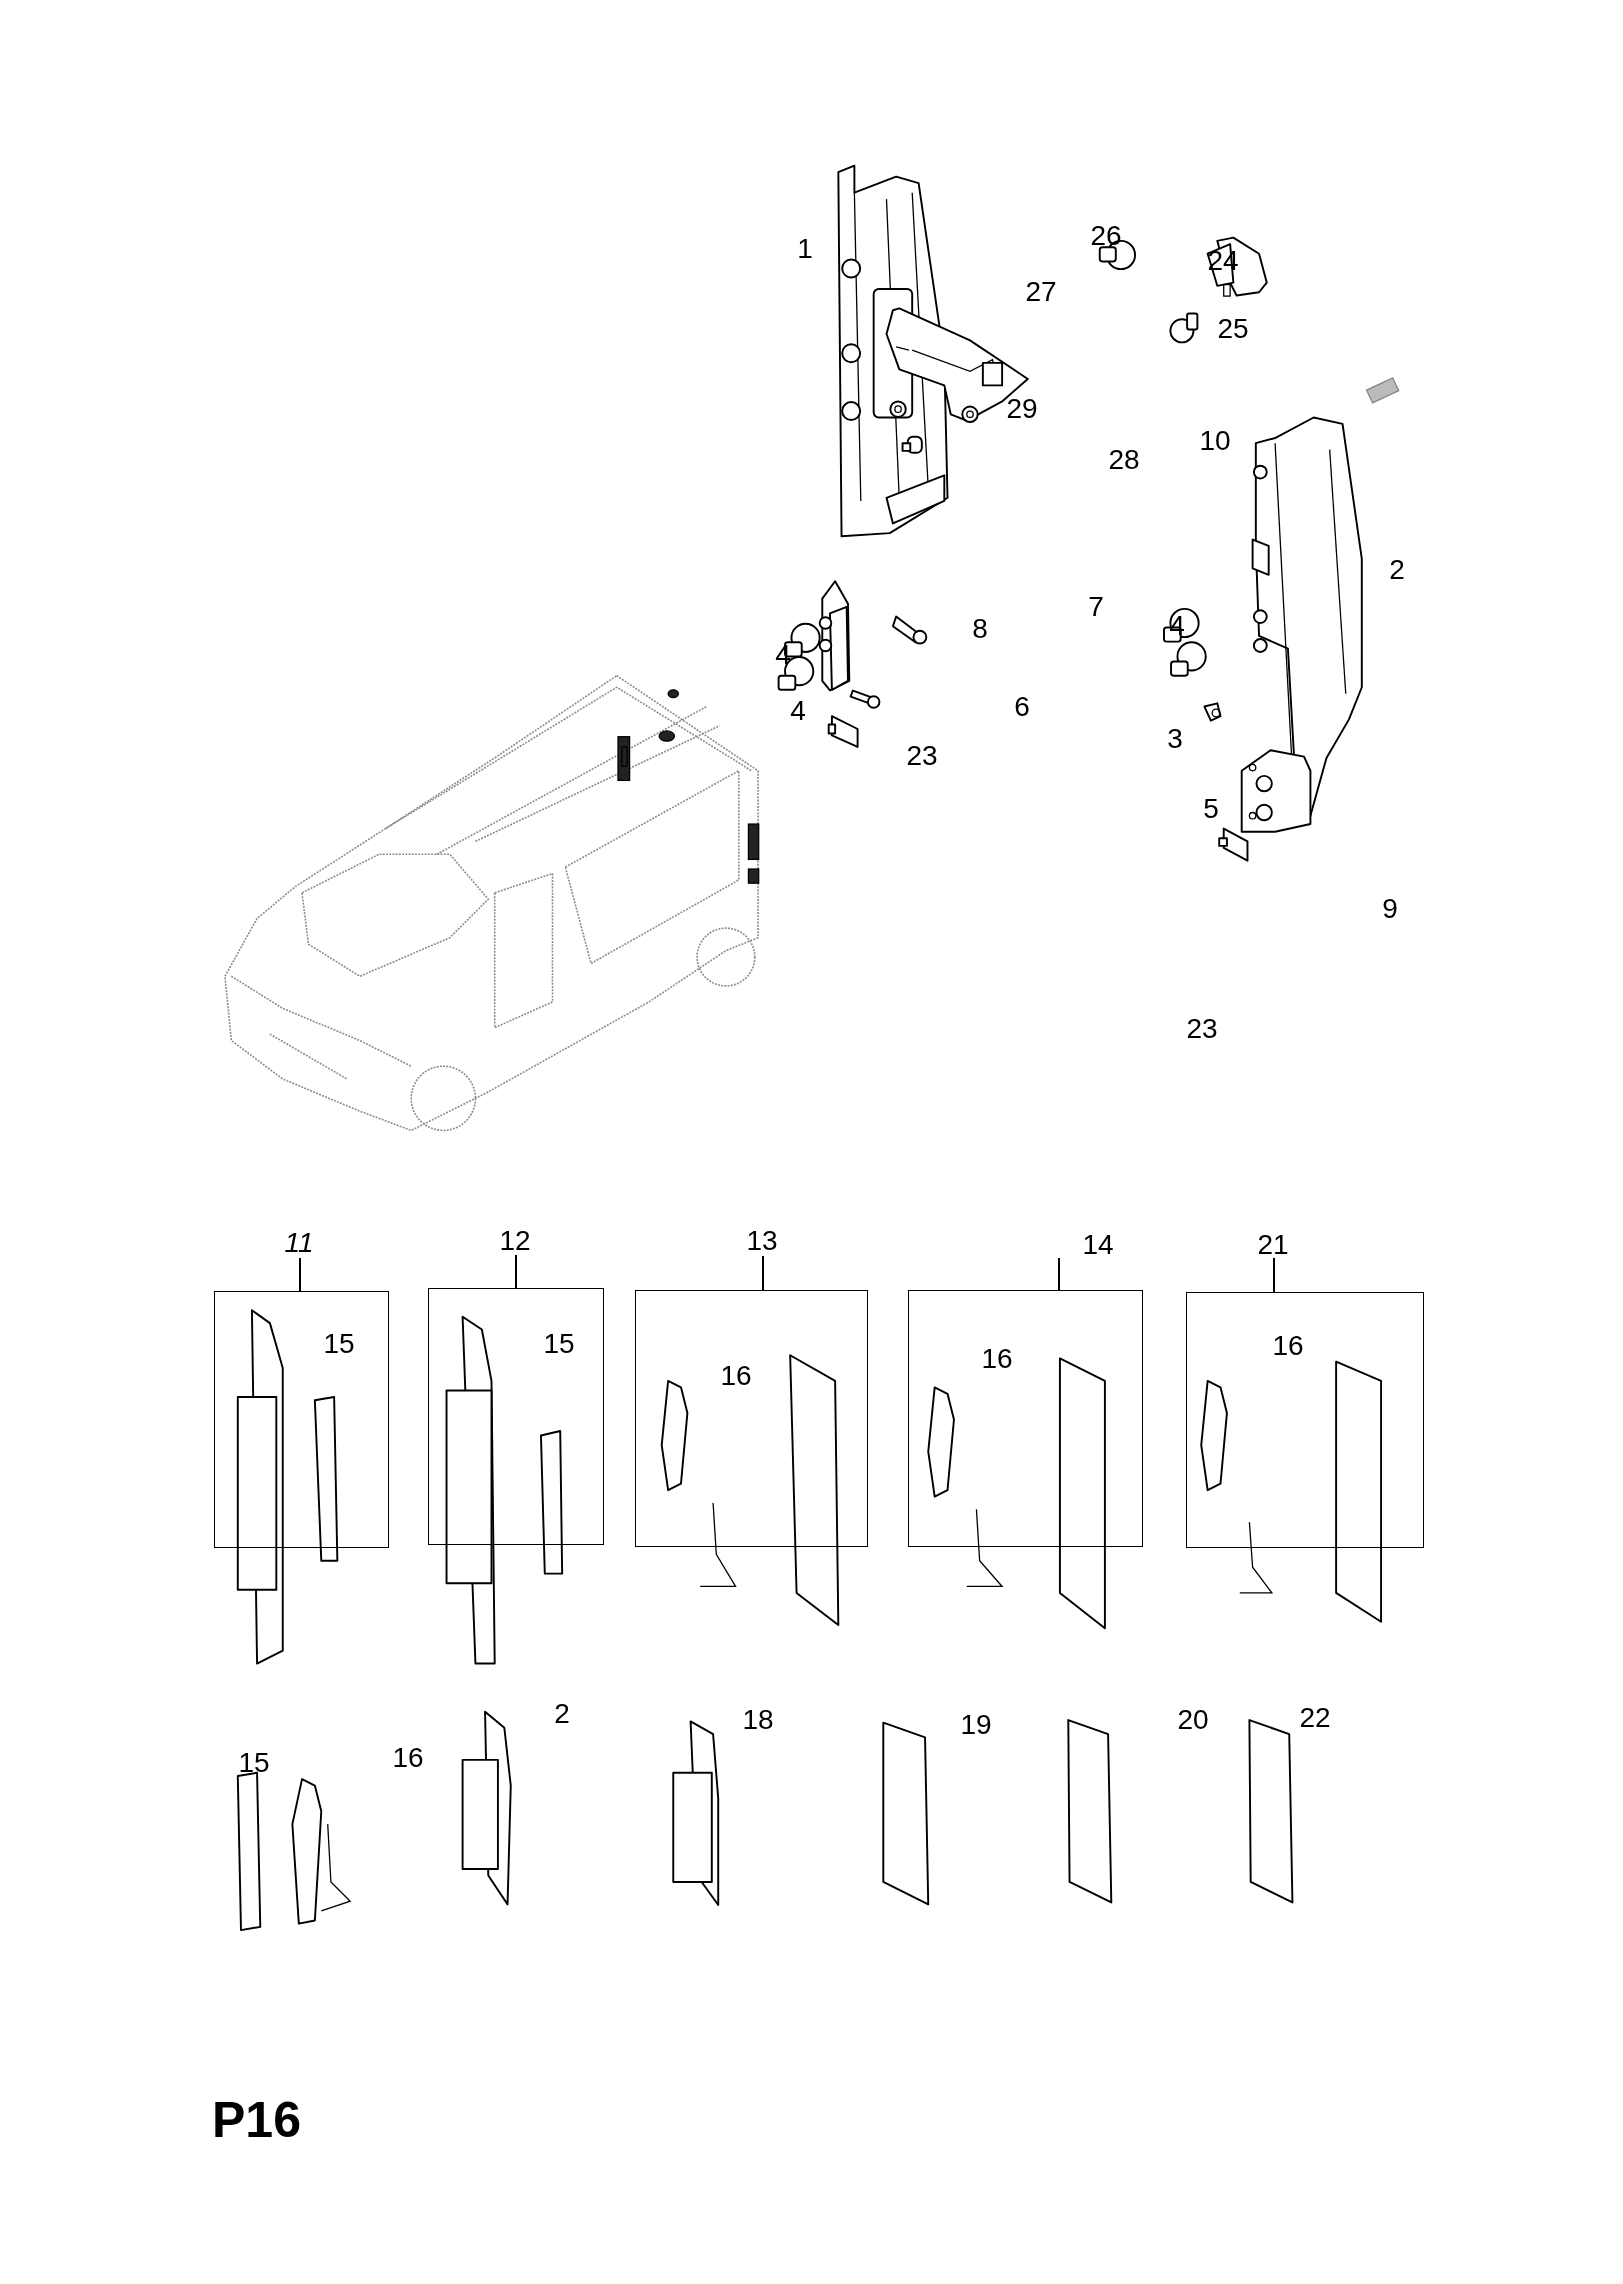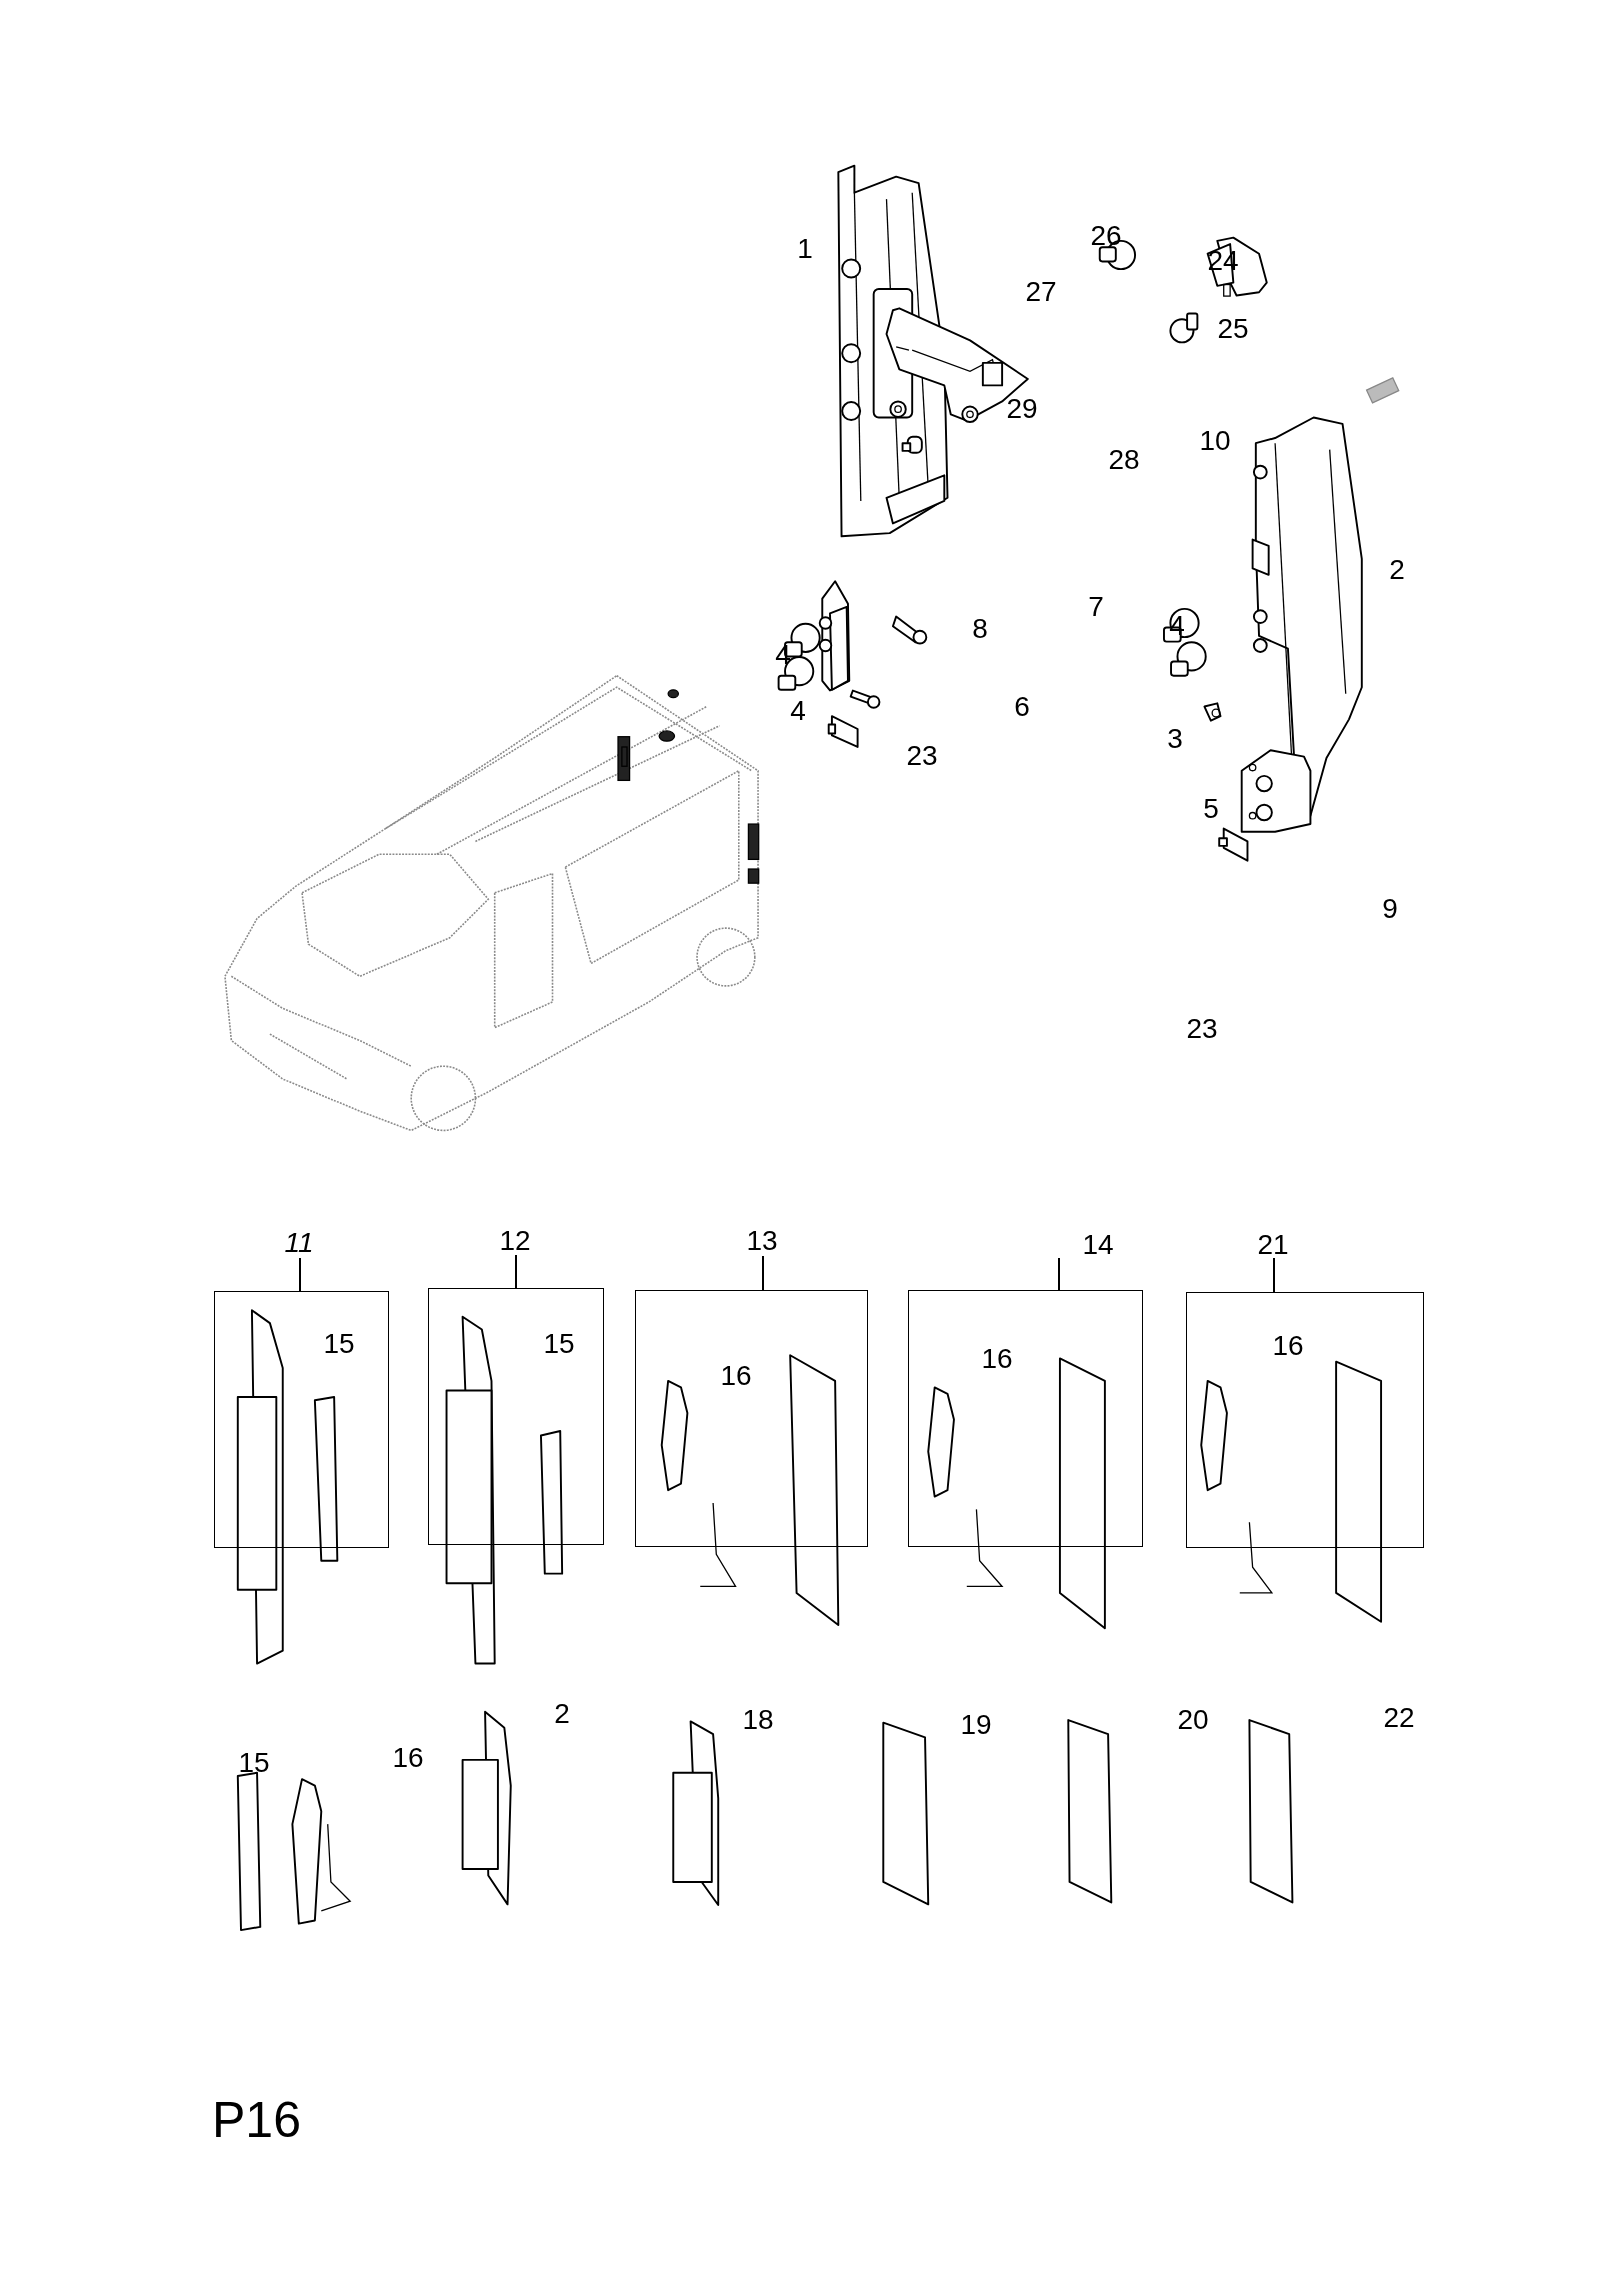--- a/index.html
+++ b/index.html
@@ -5,21 +5,21 @@
   html, body { margin: 0; padding: 0; background: #ffffff; }
   body { width: 1624px; height: 2284px; position: relative; overflow: hidden;
          font-family: "Liberation Sans", sans-serif; color: #000; }
   svg.stage { position: absolute; left: 0; top: 0; width: 1624px; height: 2284px; }
   .ln { fill: #fff; stroke: #000; stroke-width: 3; stroke-linejoin: round; }
   .ln-thin { fill: none; stroke: #000; stroke-width: 2; }
   .ln-gray { fill: none; stroke: #8a8a8a; stroke-width: 2.5; stroke-dasharray: 3 2; }
   .ln-dark { fill: #222; stroke: #000; stroke-width: 2; }
   .lbl { position: absolute; font-size: 28px; line-height: 1; transform: translate(-50%, -50%);
          font-family: "Liberation Sans", sans-serif; white-space: nowrap; }
-  .page-code { position: absolute; left: 212px; top: 2091px; font-size: 50px; font-weight: normal;
+  .page-code { position: absolute; left: 212px; top: 2091px; font-size: 50px; font-weight: bold;
                font-family: "Liberation Sans", sans-serif; }
   .kit-box { position: absolute; border: 1.9px solid #000; box-sizing: border-box; background: transparent; }
   .kit-stem { position: absolute; width: 1.9px; background: #000; }
 </style>
 </head>
 <body>
 
 <svg class="stage" viewBox="0 0 2528 3556">
 
   <g>
@@ -257,16 +257,16 @@
 <span class="lbl" style="left:997px;top:1359px;">16</span>
 <span class="lbl" style="left:1273px;top:1245px;">21</span>
 <span class="lbl" style="left:1288px;top:1346px;">16</span>
 
 <span class="lbl" style="left:254px;top:1763px;">15</span>
 <span class="lbl" style="left:408px;top:1758px;">16</span>
 <span class="lbl" style="left:562px;top:1714px;">2</span>
 <span class="lbl" style="left:758px;top:1720px;">18</span>
 <span class="lbl" style="left:976px;top:1725px;">19</span>
 <span class="lbl" style="left:1193px;top:1720px;">20</span>
-<span class="lbl" style="left:1399px;top:1718px;">22</span>
+<span class="lbl" style="left:1315px;top:1718px;">22</span>
 
 <div class="page-code">P16</div>
 
 
 </body></html>

